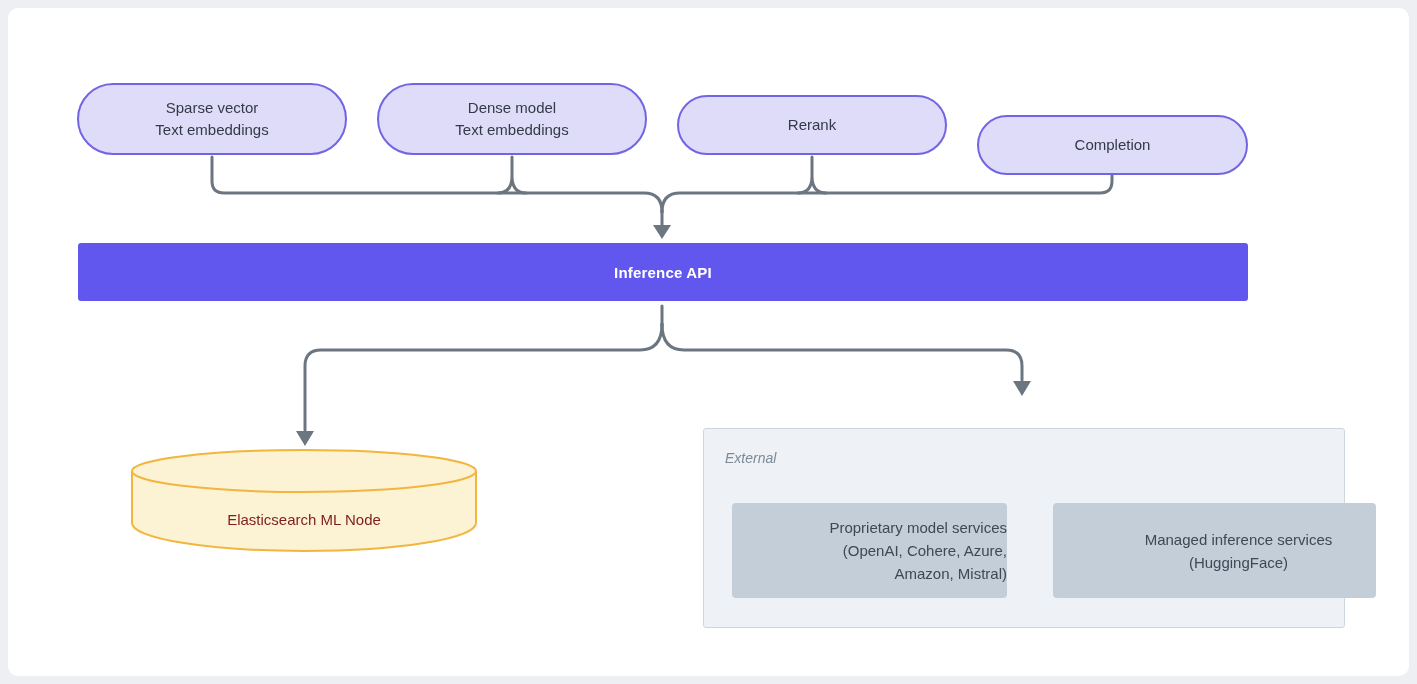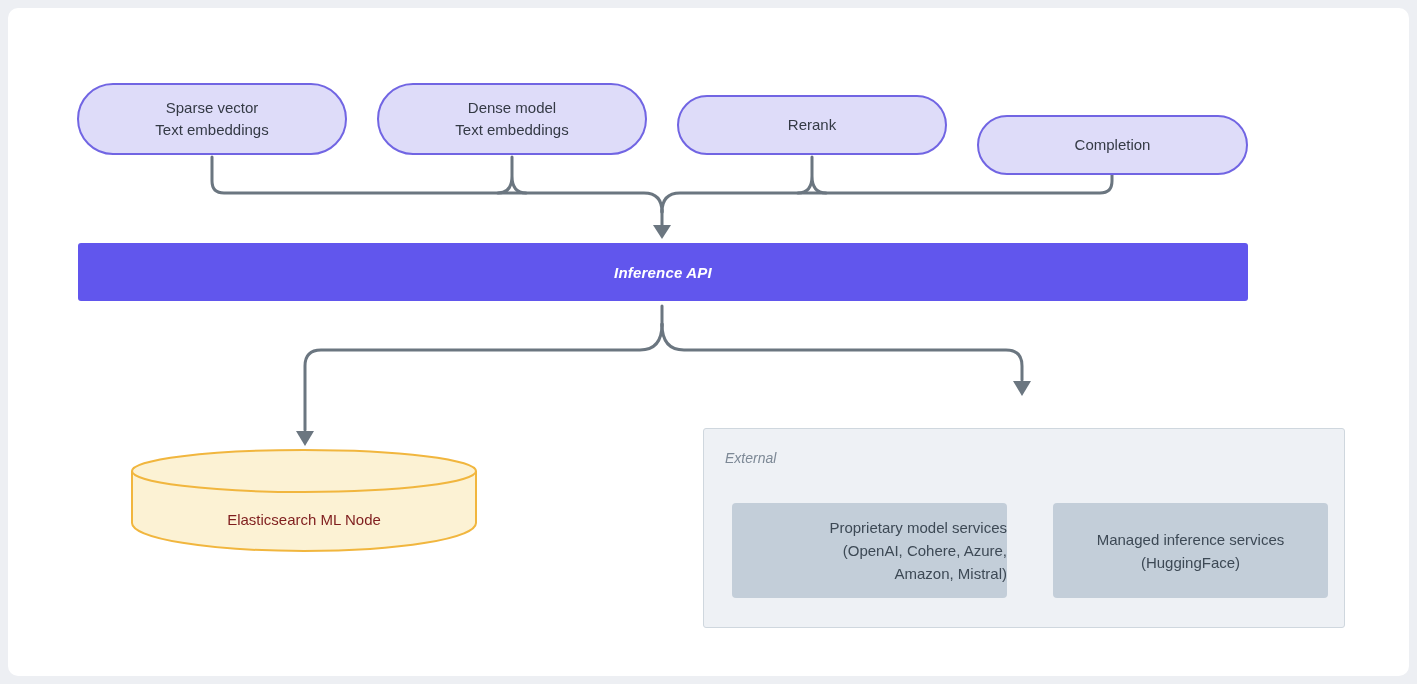--- a/index.html
+++ b/index.html
@@ -10,33 +10,33 @@
   .pill { position:absolute; background:#dedcf9; border:2px solid #7165e3; border-radius:40px;
           display:flex; flex-direction:column; justify-content:center; align-items:center;
           color:#343a45; font-size:15px; line-height:22px; text-align:left; box-sizing:border-box; }
   .pill-1 { left:77px;  top:83px; width:270px; height:72px; }
   .pill-2 { left:377px; top:83px; width:270px; height:72px; }
   .pill-3 { left:677px; top:95px; width:270px; height:60px; }
   .pill-4 { left:977px; top:95px; width:271px; height:60px;margin-top:20px; }
 
   .bar { position:absolute; left:78px; top:243px; width:1170px; height:58px; background:#6156ed;
          border-radius:3px; color:#ffffff; font-size:15px; font-weight:700;
-         display:flex; align-items:center; justify-content:center; letter-spacing:0.2px;font-style:italic; }
+         display:flex; align-items:center; justify-content:center; letter-spacing:0.2px; }
 
   .db-label { position:absolute; left:134px; top:511px; width:340px; text-align:center;
               color:#7f1d1d; font-size:15px; }
 
   .panel { position:absolute; left:703px; top:404px; width:642px; height:200px; background:#eef1f5;
            border:1px solid #cfd7de; border-radius:3px; box-sizing:border-box;margin-top:24px; }
   .panel-title { position:absolute; left:21px; top:21px; font-style:italic; color:#7d8996; font-size:14px; }
   .service { position:absolute; top:74px; width:275px; height:95px; background:#c3ced9; border-radius:4px;
              display:flex; flex-direction:column; justify-content:center; text-align:center;
              color:#3d4955; font-size:15px; line-height:23px; }
   .service-1 { left:28px;text-align:right; }
-  .service-2 { left:349px; }
+  .service-2 { left:349px;padding-left:48px; }
 </style>
 </head>
 <body>
 
 <div class="stage">
   <div class="card"></div>
 
   <svg class="connectors" viewBox="0 0 1417 684">
     <g stroke="#6b7680" stroke-width="3" fill="none" stroke-linecap="round" stroke-linejoin="round">
 

